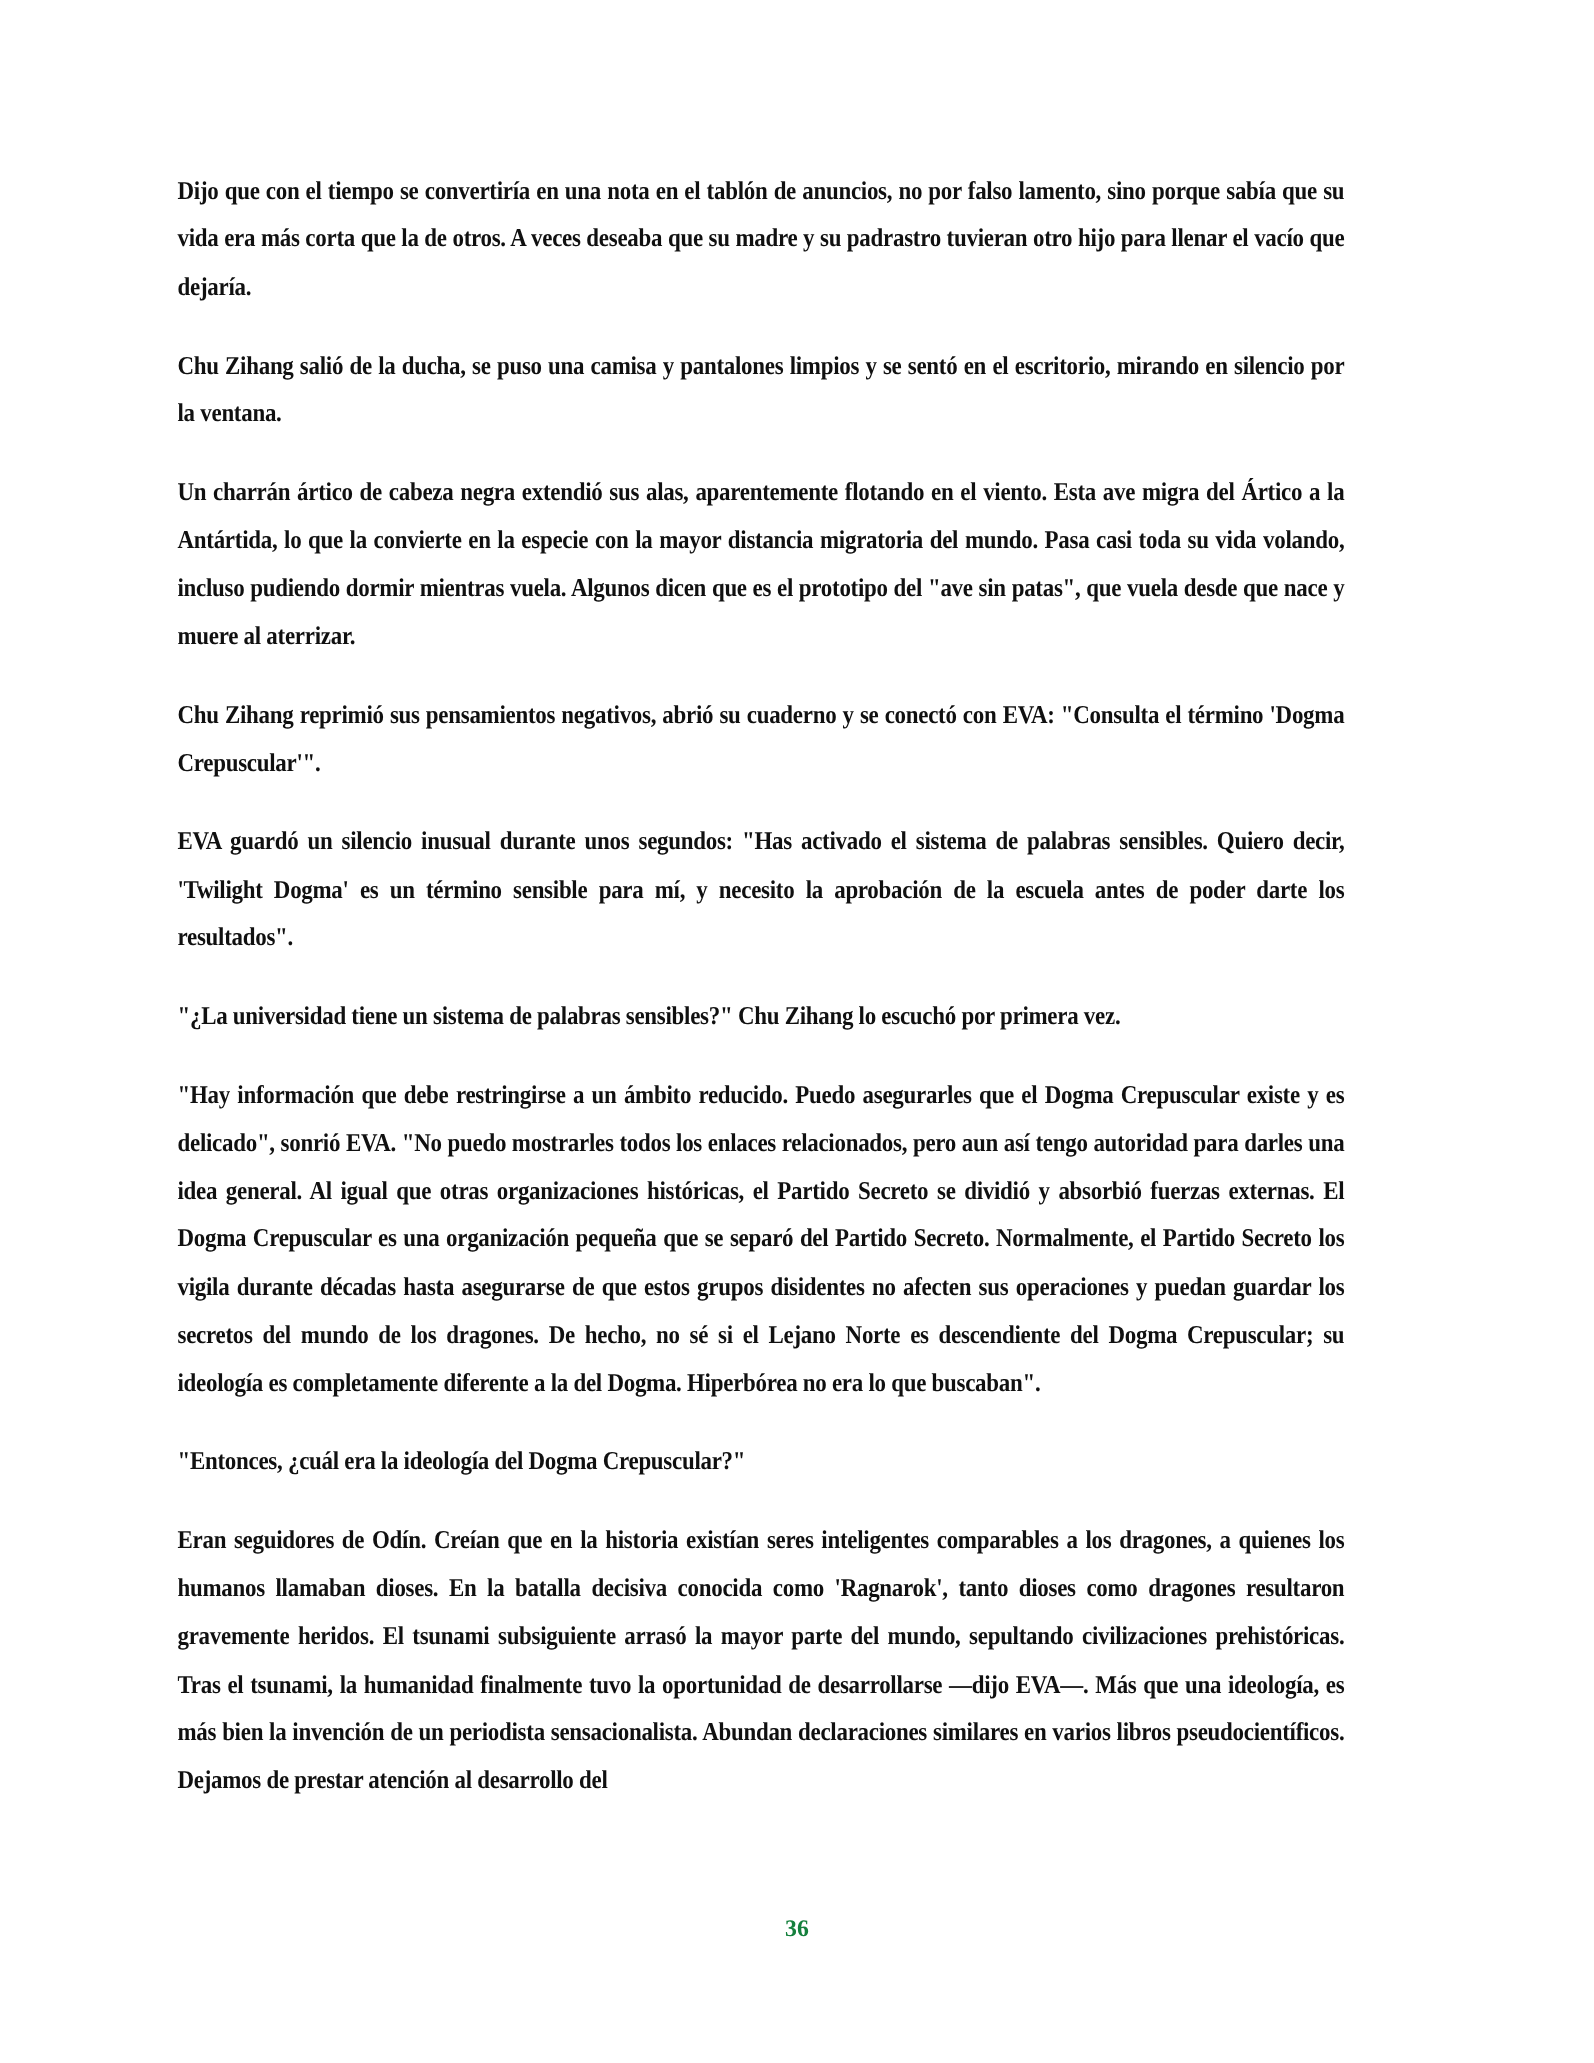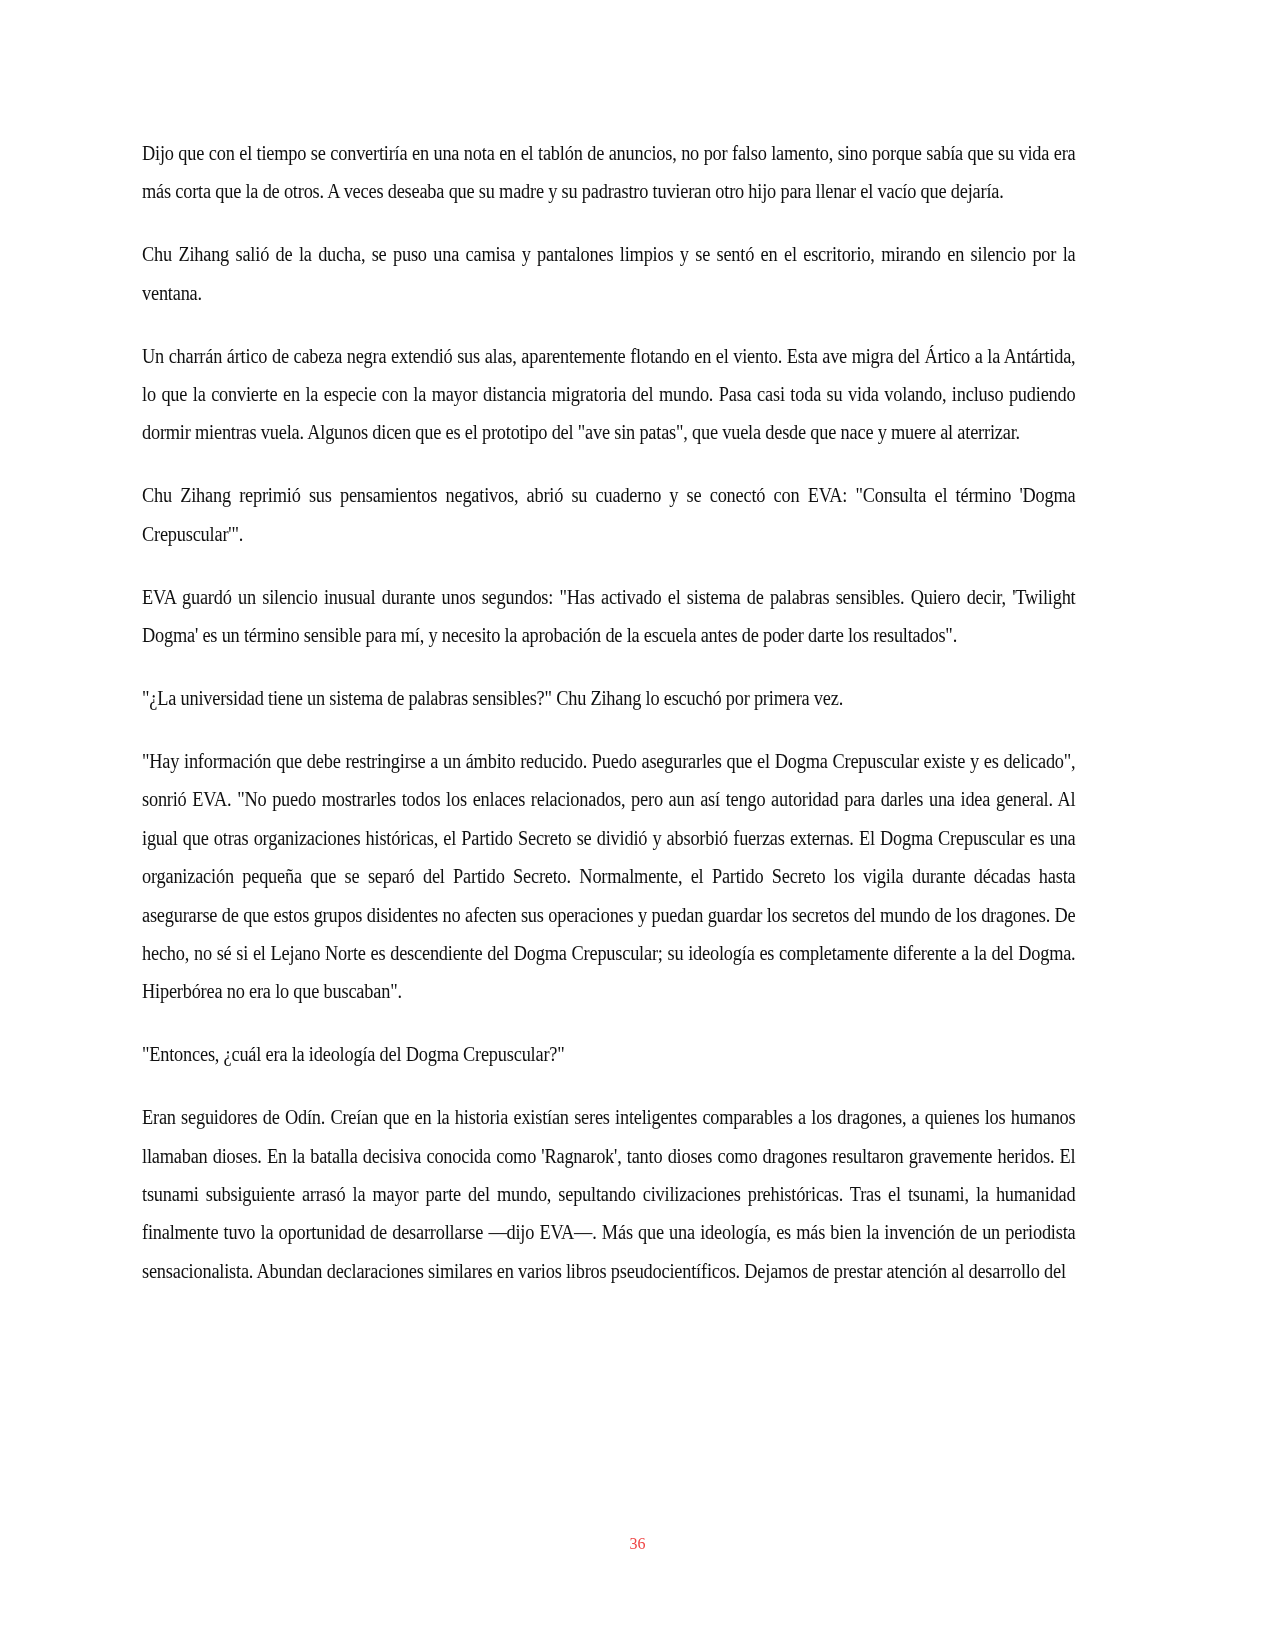--- a/index.html
+++ b/index.html
@@ -9,20 +9,21 @@
     background: #ffffff;
   }
 
   .page {
     position: relative;
     width: 1275px;
     height: 1650px;
     background: #ffffff;
     box-sizing: border-box;
     overflow: hidden;
+    font-weight: bold;
   }
 
   .content {
     position: absolute;
     left: 142px;
     top: 134px;
     width: 934px;
   }
 
   .para {
@@ -48,23 +49,23 @@
 
   
 
   .page-number {
     position: absolute;
     left: 0;
     right: 0;
     top: 1533px;
     text-align: center;
     font-family: "Liberation Serif", "DejaVu Serif", serif;
-    font-size: 16px;
+    font-size: 19px;
     line-height: 22px;
-    color: #ef4444;
+    color: #15803d;
   }
 </style>
 </head>
 <body>
 
 <div class="page">
 
   <div class="content">
 
     <p class="para">Dijo que con el tiempo se convertiría en una nota en el tablón de anuncios, no por falso lamento, sino porque sabía que su vida era más corta que la de otros. A veces deseaba que su madre y su padrastro tuvieran otro hijo para llenar el vacío que dejaría.</p>

